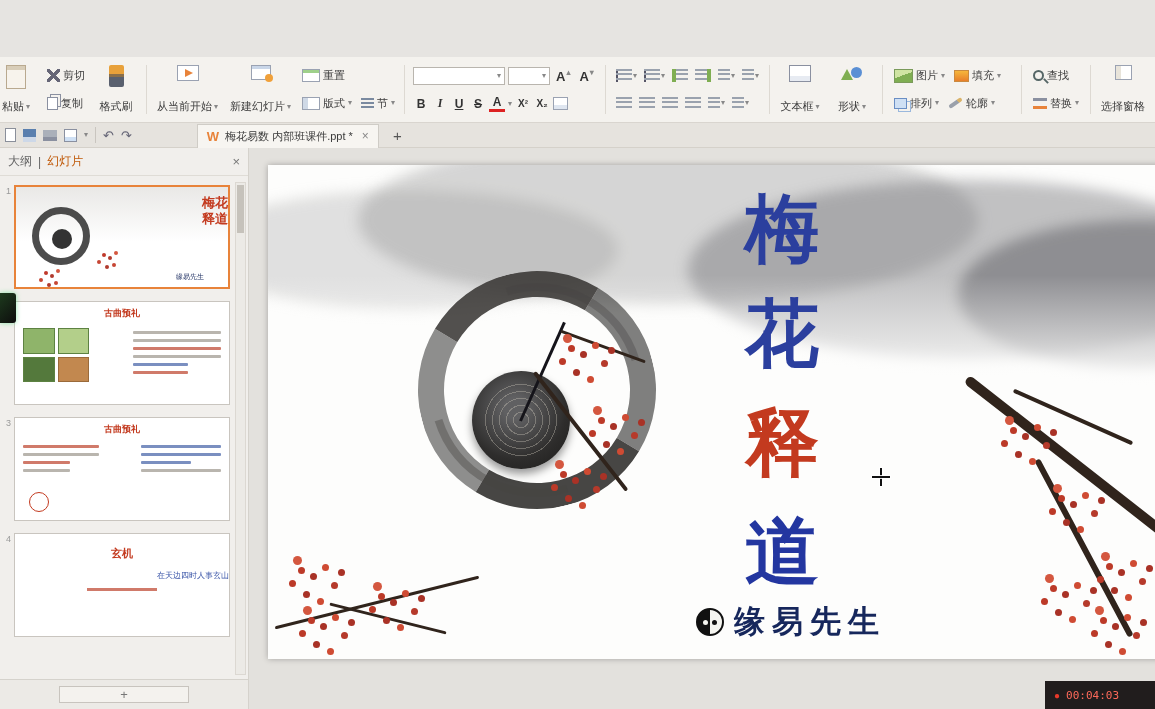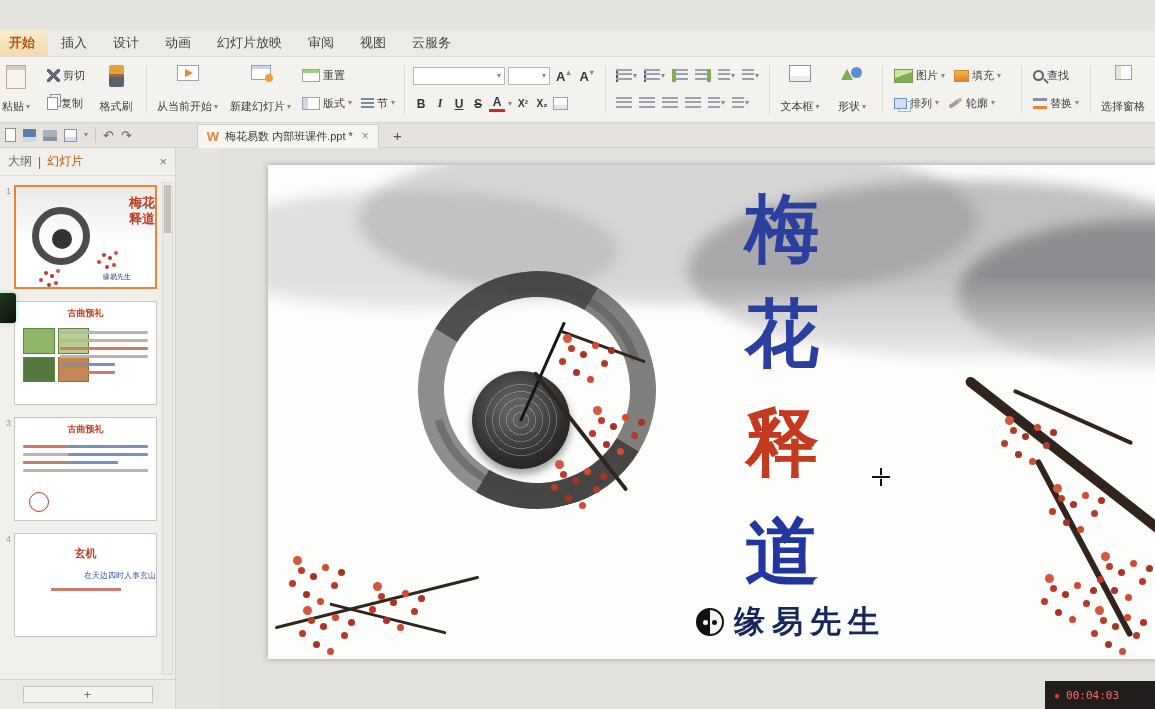--- a/index.html
+++ b/index.html
@@ -78,21 +78,21 @@
 .i-print{width:14px;height:11px;background:#aab0ba;box-shadow:inset 0 -4px #8a90a0}
 .i-preview{width:13px;height:13px;border:1px solid #8a90a0;background:#fff;box-shadow:inset 0 -4px #cfe0f4}
 .qsep{width:1px;height:16px;background:#c9c5bf}
 .qglyph{font-size:13px;color:#667}
 .doctab{display:flex;align-items:center;gap:6px;background:#f7f5f1;border:1px solid #cfccc6;border-bottom:none;height:24px;margin:1px 0 0 58px;padding:0 9px;font-size:11px;color:#3a3a3a}
 .wps{color:#e8833a;font-weight:bold;font-size:13px}
 .tabclose{color:#888;font-size:12px;margin-left:3px}
 .newtab{font-size:15px;color:#555;padding:0 7px}
 
 
-.sidebar{position:absolute;left:0;top:148px;bottom:0;width:176px;background:#f1efec;border-right:1px solid #d5d2cc;z-index:30}
+.sidebar{position:absolute;left:0;top:148px;bottom:0;width:249px;background:#f1efec;border-right:1px solid #d5d2cc;z-index:30}
 .sb-header{height:28px;display:flex;align-items:center;padding:0 8px;gap:6px;font-size:12px;color:#666;border-bottom:1px solid #dfdcd6}
 .sb-tab.active{color:#c05a0a}
 .sb-close{margin-left:auto;color:#777;font-size:13px}
 .thumbs{position:absolute;top:28px;bottom:30px;left:0;right:16px;overflow:hidden;padding-top:9px}
 .trow{display:flex;margin:0 2px 12px 2px;gap:3px}
 .tnum{width:9px;font-size:9px;color:#999;text-align:right;padding-top:1px}
 .thumb{flex:1;height:104px;background:#fff;border:1px solid #c9c5bf;position:relative;overflow:hidden}
 .thumb.sel{border:2px solid #e8833a}
 .sb-scroll{position:absolute;top:34px;bottom:34px;right:2px;width:11px;background:#eceae6;border:1px solid #dcd8d2}
 .sb-scroll-thumb{position:absolute;top:2px;left:1px;right:1px;height:48px;background:#c6c2bb}
@@ -177,30 +177,20 @@
 .recbox{position:absolute;right:0;bottom:0;width:110px;height:28px;background:rgba(22,18,18,.95);z-index:71;display:flex;align-items:center;gap:6px;padding:0 9px}
 .rec-dot{color:#e8392a;font-size:10px}
 .rec-time{color:#ff6a5a;font-family:"DejaVu Sans Mono",monospace;font-size:11px}
 </style>
 </head>
 <body>
 
 <div class="screen">
 
 
-  <div class="menubar">
-    <div class="mtab active">开始</div>
-    <div class="mtab">插入</div>
-    <div class="mtab">设计</div>
-    <div class="mtab">动画</div>
-    <div class="mtab">幻灯片放映</div>
-    <div class="mtab">审阅</div>
-    <div class="mtab">视图</div>
-    <div class="mtab">云服务</div>
-  </div>
 
   <div class="ribbon">
 
     <div class="rgroup clipped">
       <div class="bigbtn">
         <span class="ic i-paste"></span>
         <span class="blabel">
             <span>粘贴</span>
             <span class="dd">▾</span>
           </span>

